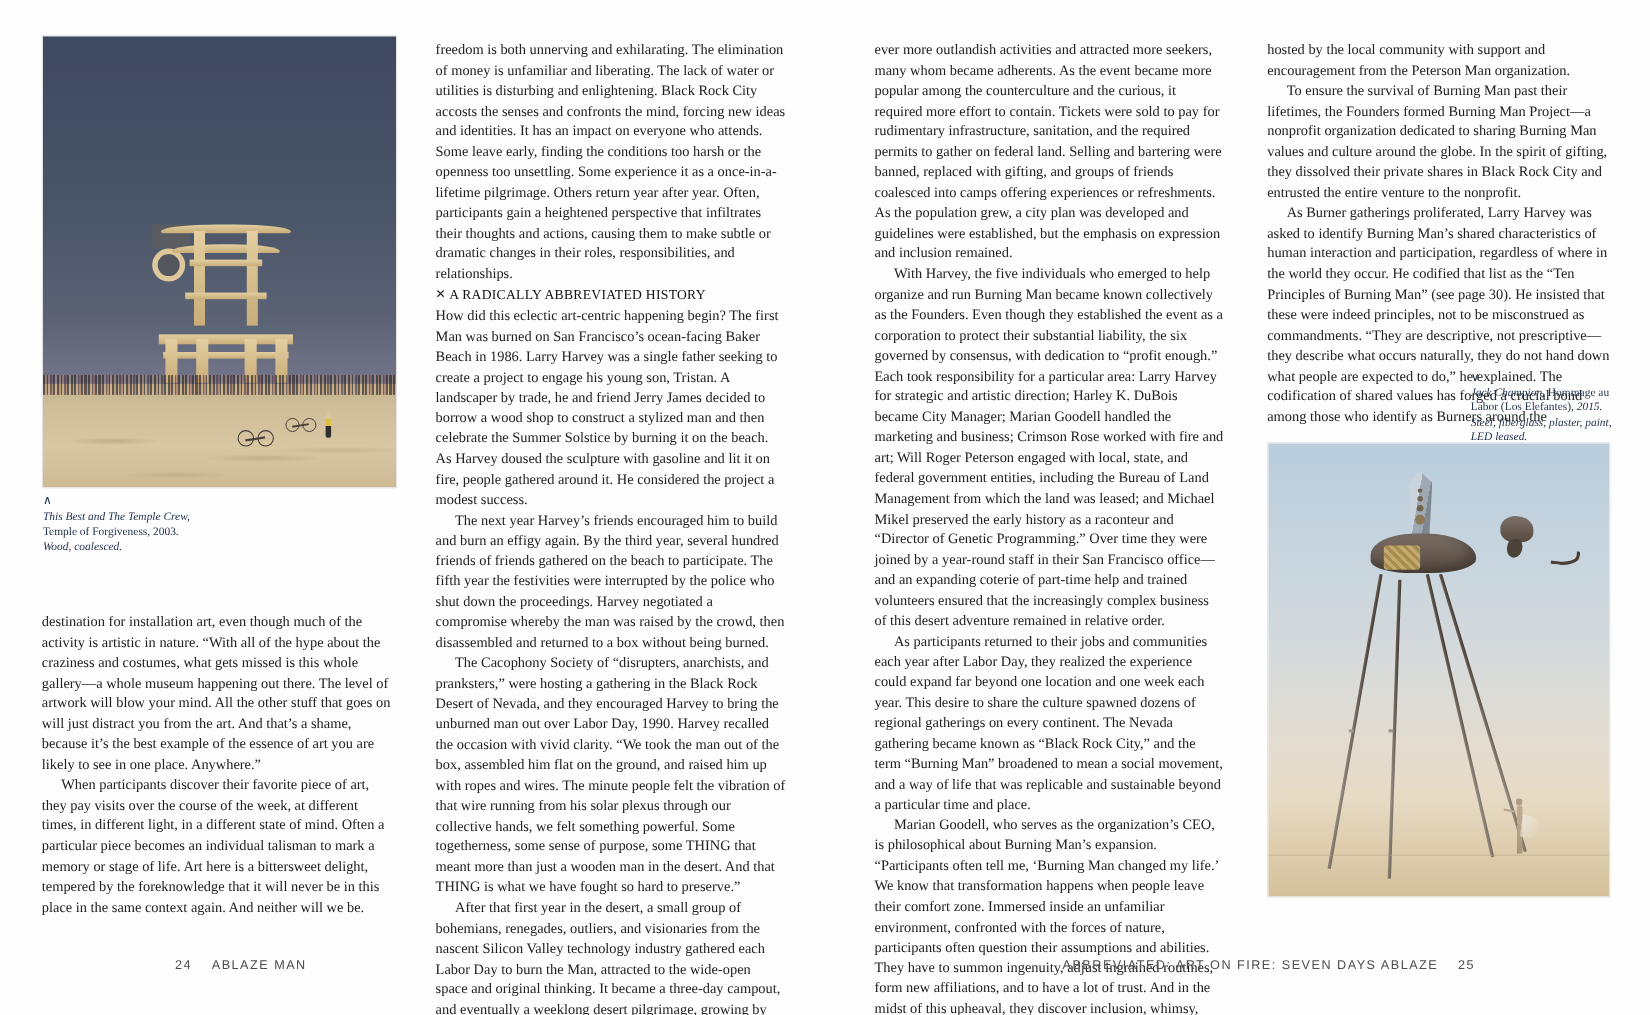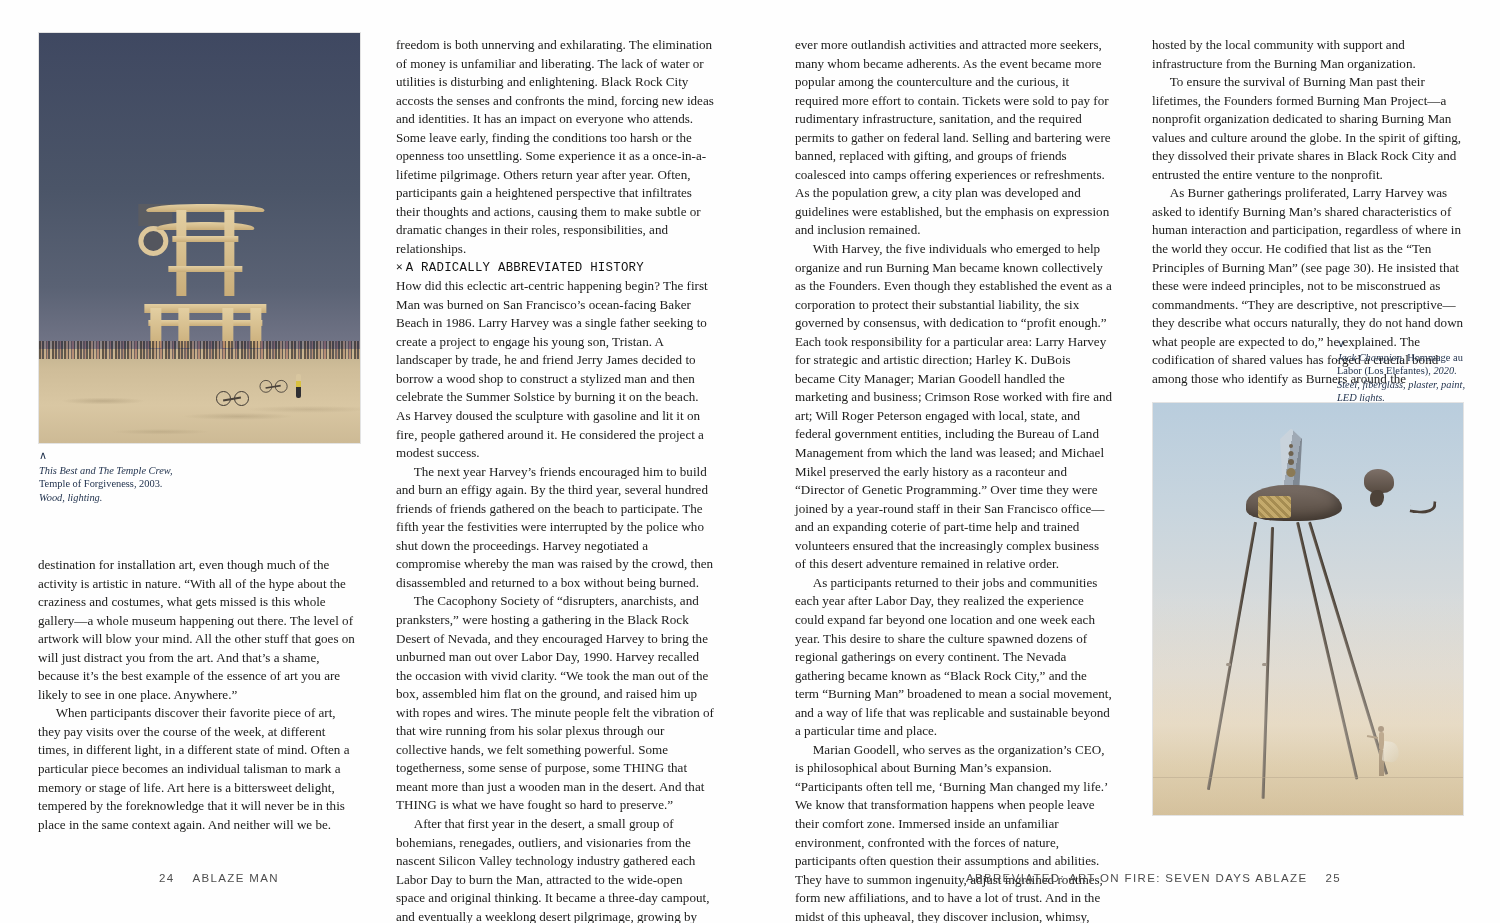--- a/index.html
+++ b/index.html
@@ -41,21 +41,21 @@
   .body-text p { margin: 0; font-family: Liberation Serif, serif; }
   .body-text p.indent { text-indent: 1.35em; }
 
   .section-head {
     font-size: 13.4px;
     line-height: 18.6px;
     letter-spacing: 0.1px;
     font-weight: normal;
     margin: 0;
     color: #111;
-    font-family: Liberation Mono, monospace;
+    font-family: Liberation Serif, serif;
   }
   .section-head .xmark {
     display: inline-block;
     font-size: 11px;
     transform: translateY(-1px);
     margin-right: 3px;
     color: #222;
   }
   .section-head .caps {
     font-variant: small-caps;
@@ -350,21 +350,21 @@
           <b></b>
         </div>
       <div class="rider"></div>
     </div>
   </div>
 
   <div class="caption" id="caption-temple">
     <span class="arrow">∧</span>
     <span class="ital">This Best and The Temple Crew,</span><br>
     <span>Temple of Forgiveness, 2003.</span><br>
-    <span class="ital">Wood, lighting.</span>
+    <span class="ital">Wood, coalesced.</span>
   </div>
 
   <div class="col col-1 body-text" style="top:556px;">
     <p>destination for installation art, even though much of the activity is artistic in nature. “With all of the hype about the craziness and costumes, what gets missed is this whole gallery—a whole museum happening out there. The level of artwork will blow your mind. All the other stuff that goes on will just distract you from the art. And that’s a shame, because it’s the best example of the essence of art you are likely to see in one place. Anywhere.”</p>
     <p class="indent">When participants discover their favorite piece of art, they pay visits over the course of the week, at different times, in different light, in a different state of mind. Often a particular piece becomes an individual talisman to mark a memory or stage of life. Art here is a bittersweet delight, tempered by the foreknowledge that it will never be in this place in the same context again. And neither will we be.</p>
   </div>
 
   <div class="col col-2 body-text">
     <p>freedom is both unnerving and exhilarating. The elimination of money is unfamiliar and liberating. The lack of water or utilities is disturbing and enlightening. Black Rock City accosts the senses and confronts the mind, forcing new ideas and identities. It has an impact on everyone who attends. Some leave early, finding the conditions too harsh or the openness too unsettling. Some experience it as a once-in-a-lifetime pilgrimage. Others return year after year. Often, participants gain a heightened perspective that infiltrates their thoughts and actions, causing them to make subtle or dramatic changes in their roles, responsibilities, and relationships.</p>
     <h2 class="section-head">
@@ -378,33 +378,33 @@
 
   <div class="col col-3 body-text">
     <p>ever more outlandish activities and attracted more seekers, many whom became adherents. As the event became more popular among the counterculture and the curious, it required more effort to contain. Tickets were sold to pay for rudimentary infrastructure, sanitation, and the required permits to gather on federal land.  Selling and bartering were banned, replaced with gifting, and groups of friends coalesced into camps offering experiences or refreshments. As the population grew, a city plan was developed and guidelines were established, but the emphasis on expression and inclusion remained.</p>
     <p class="indent">With Harvey, the five individuals who emerged to help organize and run Burning Man became known collectively as the Founders. Even though they established the event as a corporation to protect their substantial liability, the six governed by consensus, with dedication to “profit enough.” Each took responsibility for a particular area: Larry Harvey for strategic and artistic direction; Harley K. DuBois became City Manager; Marian Goodell handled the marketing and business; Crimson Rose worked with fire and art; Will Roger Peterson engaged with local, state, and federal government entities, including the Bureau of Land Management from which the land was leased; and Michael Mikel preserved the early history as a raconteur and “Director of Genetic Programming.” Over time they were joined by a year-round staff in their San Francisco office—and an expanding coterie of part-time help and trained volunteers ensured that the increasingly complex business of this desert adventure remained in relative order.</p>
     <p class="indent">As participants returned to their jobs and communities each year after Labor Day, they realized the experience could expand far beyond one location and one week each year. This desire to share the culture spawned dozens of regional gatherings on every continent. The Nevada gathering became known as “Black Rock City,” and the term “Burning Man” broadened to mean a social movement, and a way of life that was replicable and sustainable beyond a particular time and place.</p>
     <p class="indent">Marian Goodell, who serves as the organization’s CEO, is philosophical about Burning Man’s expansion. “Participants often tell me, ‘Burning Man changed my life.’ We know that transformation happens when people leave their comfort zone. Immersed inside an unfamiliar environment, confronted with the forces of nature, participants often question their assumptions and abilities. They have to summon ingenuity, adjust ingrained routines, form new affiliations, and to have a lot of trust. And in the midst of this upheaval, they discover inclusion, whimsy, generosity, and their own creativity. Burning Man doesn’t actually change their lives—they do. But it opens them up to the possibility, and then they want to share it with others where they live.”</p>
 
   </div>
 
   <div class="col col-4 body-text">
-    <p>hosted by the local community with support and infrastructure from the Burning Man organization.</p>
+    <p>hosted by the local community with support and encouragement from the Peterson Man organization.</p>
     <p class="indent">To ensure the survival of Burning Man past their lifetimes, the Founders formed Burning Man Project—a nonprofit organization dedicated to sharing Burning Man values and culture around the globe. In the spirit of gifting, they dissolved their private shares in Black Rock City and entrusted the entire venture to the nonprofit.</p>
     <p class="indent">As Burner gatherings proliferated, Larry Harvey was asked to identify Burning Man’s shared characteristics of human interaction and participation, regardless of where in the world they occur. He codified that list as the “Ten Principles of Burning Man” (see page 30). He insisted that these were indeed principles, not to be misconstrued as commandments. “They are descriptive, not prescriptive—they describe what occurs naturally, they do not hand down what people are expected to do,” he explained. The codification of shared values has forged a crucial bond among those who identify as Burners around the</p>
   </div>
 
   <div class="caption" id="caption-elephant">
     <span class="arrow">∨</span>
     <span class="ital">Jack Champion,</span>
     <span>Hommage au</span>
     <span>Labor (Los Elefantes),</span>
-    <span class="ital">2020.</span>
+    <span class="ital">2015.</span>
     <span class="ital">Steel, fiberglass, plaster, paint,</span>
-    <span class="ital">LED lights.</span>
+    <span class="ital">LED leased.</span>
   </div>
 
   <div class="photo-frame" id="photo-elephant">
     <div class="eleph-scene">
       <div class="ele-obelisk">
           <i></i>
           <i></i>
           <i></i>
           <i></i>
         </div>

